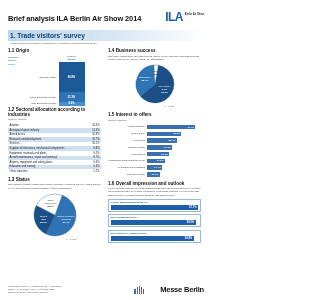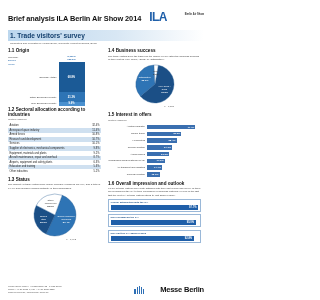--- a/index.html
+++ b/index.html
@@ -6,21 +6,21 @@
   body{
     width:212px;height:300px;background:#ffffff;
     font-family:"Liberation Sans",sans-serif;
     color:#1a1a1a;overflow:hidden;position:relative;
   }
   .page{position:relative;width:212px;height:300px;box-sizing:border-box;padding:7px 8px 0 8px;}
 
   
   .header{display:flex;align-items:center;justify-content:space-between;height:20px;}
   .doc-title{font-size:7.4px;font-weight:bold;letter-spacing:-0.1px;color:#111;line-height:9px;padding-top:3px;}
-  .logo{display:flex;align-items:flex-start;gap:18px;}
+  .logo{display:flex;align-items:flex-start;gap:2px;}
   .logo-mark{font-size:12px;font-weight:bold;color:#1f5fa9;letter-spacing:-0.6px;line-height:12px;font-family:"Liberation Sans",sans-serif;}
   .logo-sub{font-size:2.6px;color:#333;line-height:3px;padding-top:2px;max-width:24px;font-weight:bold;}
 
   
   .banner{margin-top:3px;height:11px;background:linear-gradient(to right,#bcd7ee 0%,#d8e7f4 55%,#ffffff 100%);display:flex;align-items:center;padding-left:2px;}
   .banner-title{font-size:6.6px;font-weight:bold;color:#14406e;}
   .banner-note{font-size:2.5px;color:#4b4b4b;line-height:3.2px;margin-top:1px;padding-left:2px;}
 
   
   .cols{display:flex;gap:7px;margin-top:3px;}

